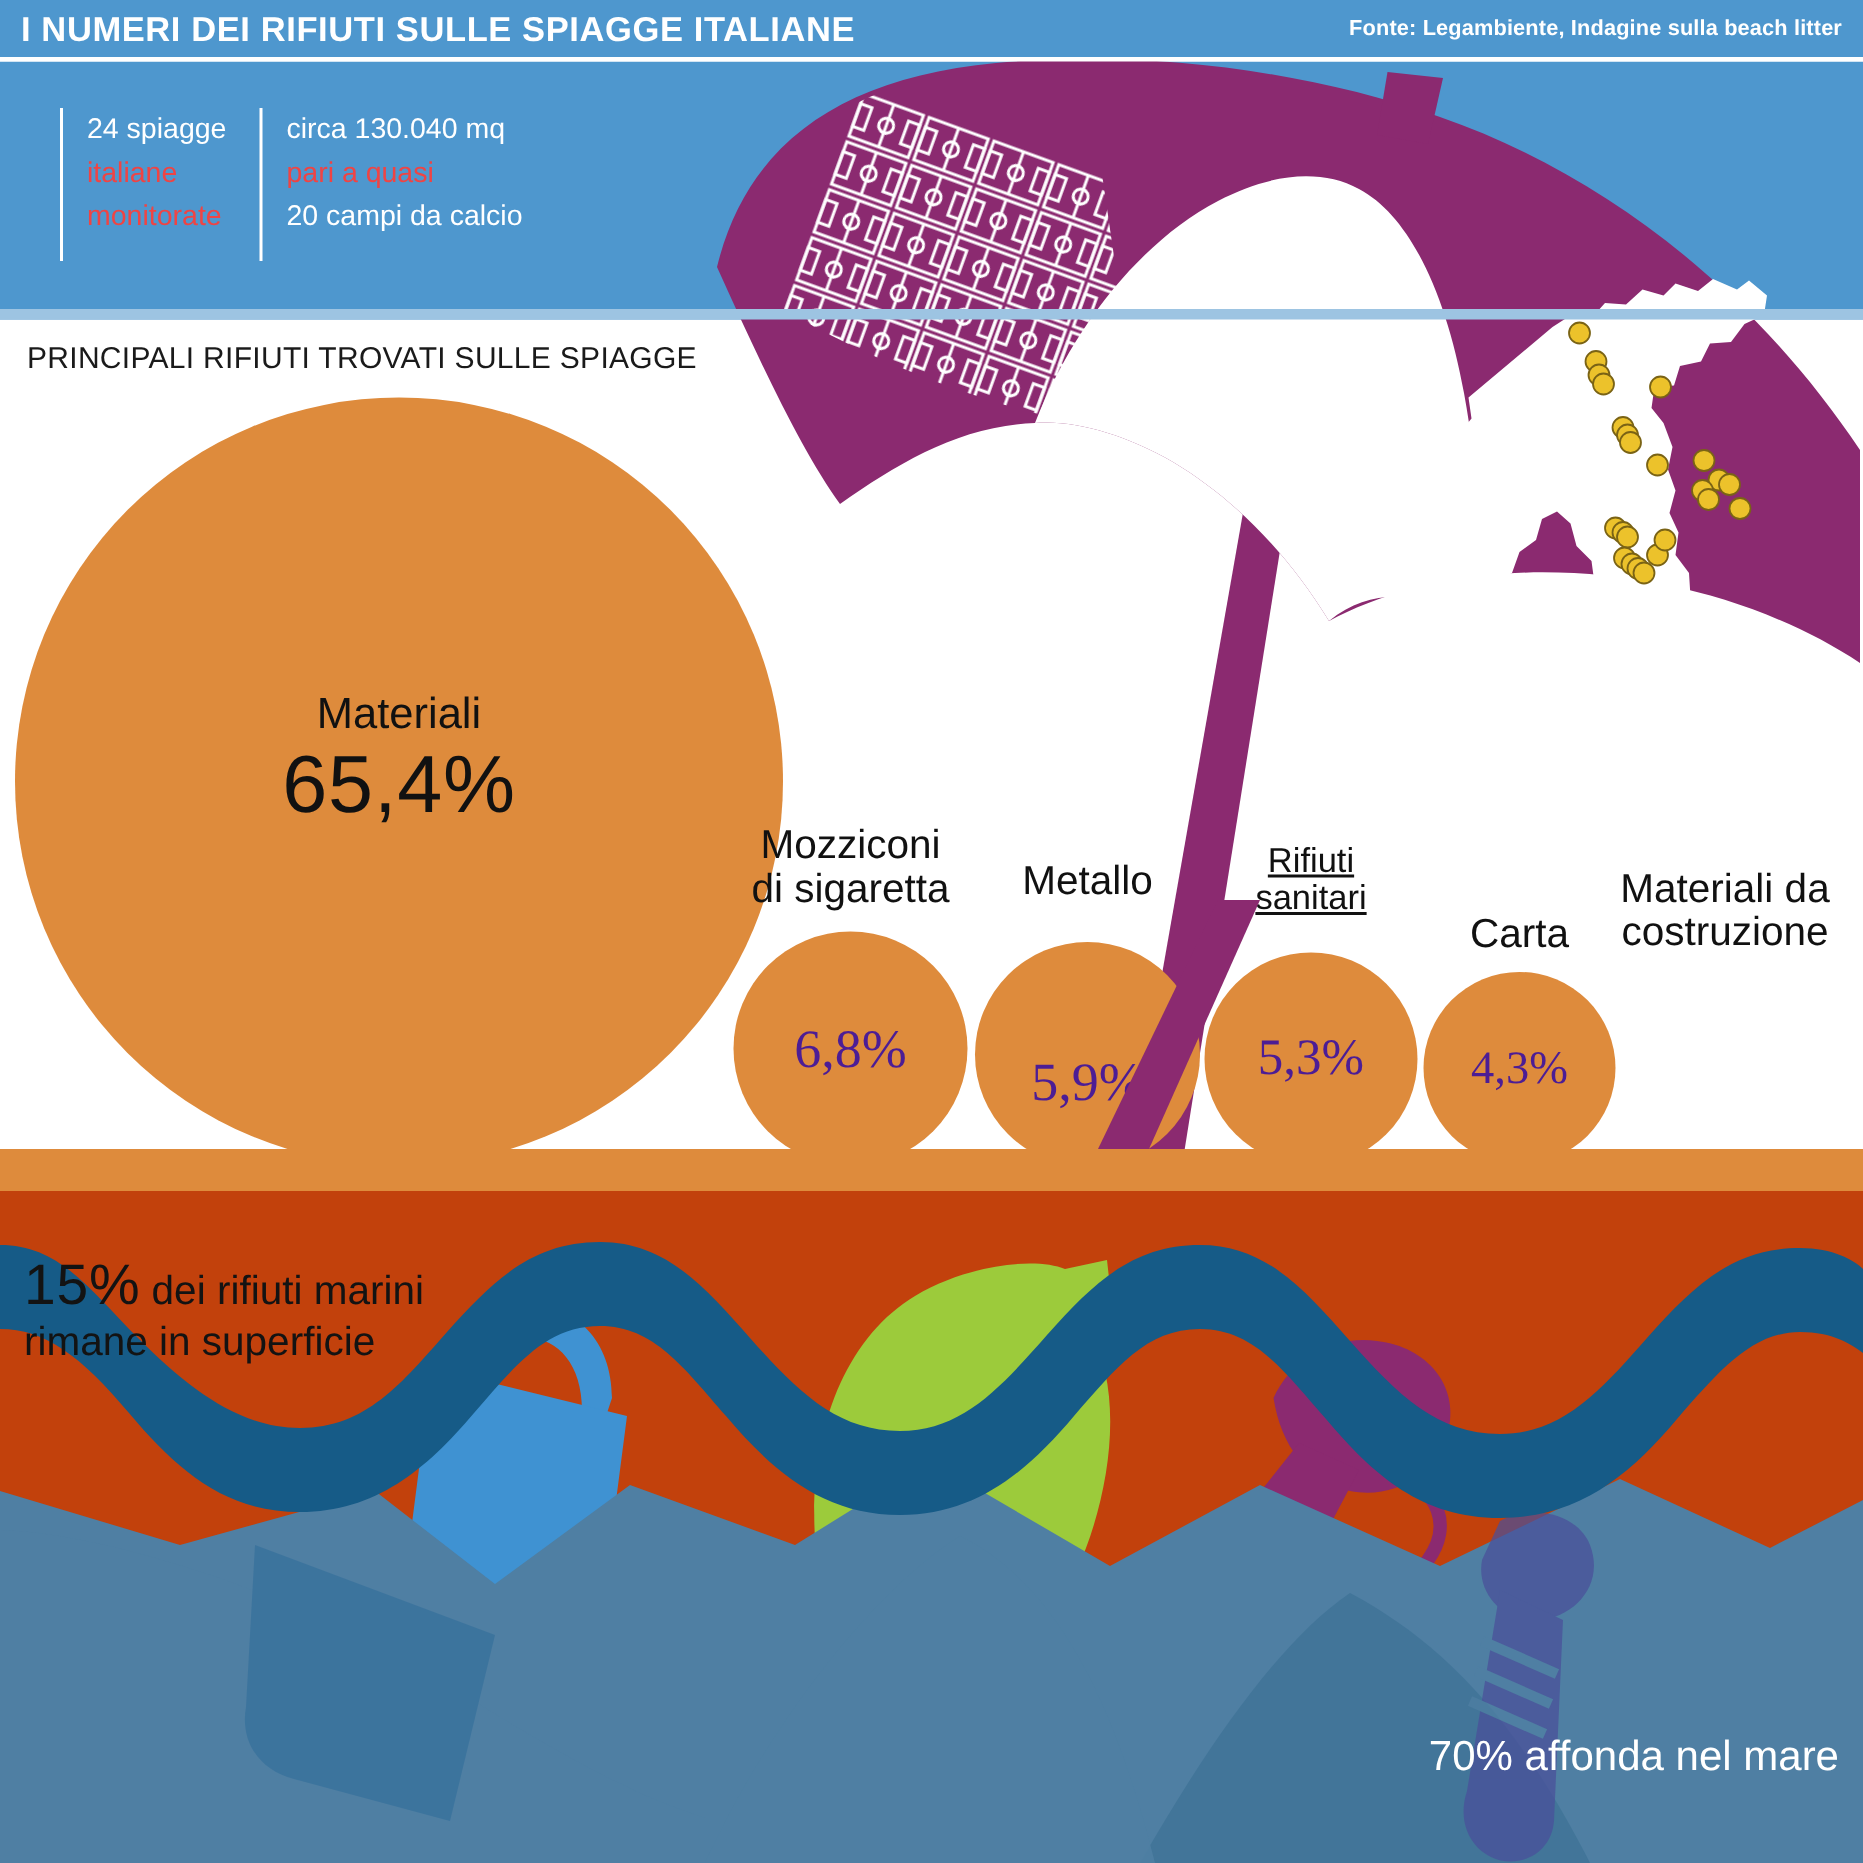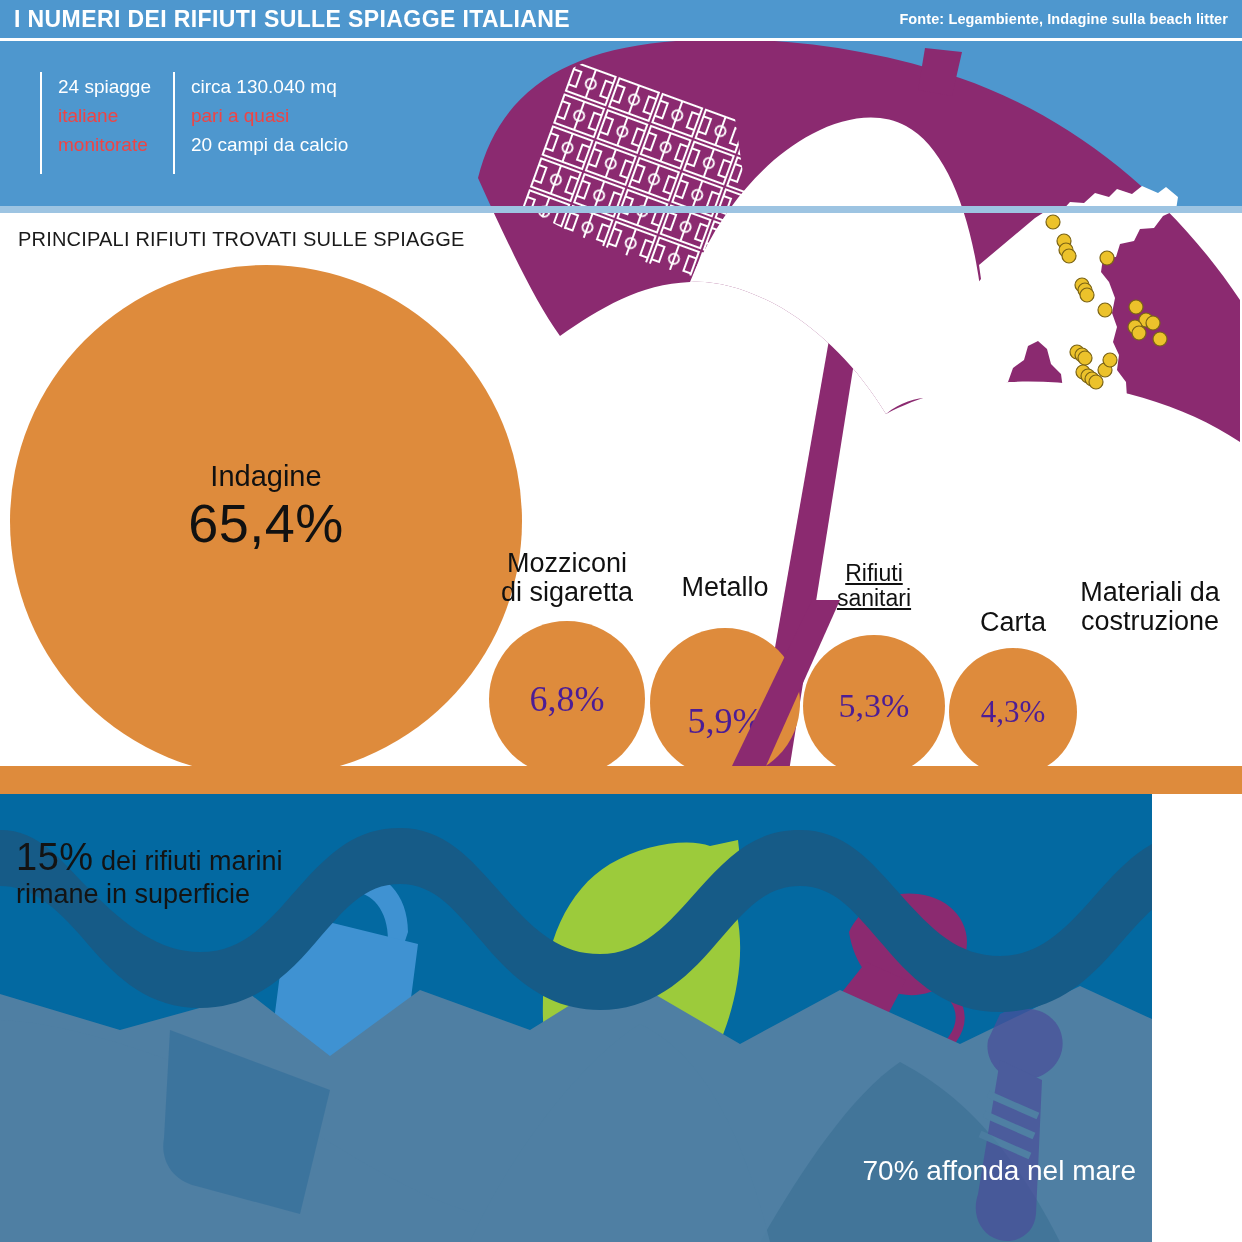--- a/index.html
+++ b/index.html
@@ -94,22 +94,22 @@
   .plastica-pct  { font-size: 54px; line-height: 60px; letter-spacing: 0.5px; }
 
   
   .sand {
     position: absolute; left: 0; top: 766px; width: 1242px; height: 28px;
     background: #de8b3c; z-index: 28;
   }
 
   
   .scene {
-    position: absolute; left: 0; top: 794px; width: 1152px; height: 448px;
-    background: #0369a1; overflow: hidden; z-index: 15;
+    position: absolute; left: 0; top: 794px; width: 1242px; height: 448px;
+    background: #c2410c; overflow: hidden; z-index: 15;
   }
   .surface-text {
     position: absolute; left: 16px; top: 42px; z-index: 26; color: #131313;
     line-height: 1.14;
   }
   .big-pct { font-size: 38px; letter-spacing: 0.5px; }
   .small-txt { font-size: 27px; }
 
   .sink-text {
     position: absolute; right: 16px; bottom: 55px; z-index: 26;
@@ -233,21 +233,21 @@
     </div>
   </div>
 
   <div class="blue-band-bottomline"></div>
 
   <div class="section-title">PRINCIPALI RIFIUTI TROVATI SULLE SPIAGGE</div>
 
   <div class="bubbles-layer" id="bubbles">
       <div class="bubble" style="left: 10px; top: 265px; width: 512px; height: 512px; background: rgb(222, 139, 60);"></div>
       <div class="plastica-text" style="left: 116px; top: 459px; width: 300px;">
-        <div class="plastica-name">Indagine</div>
+        <div class="plastica-name">Materiali</div>
         <div class="plastica-pct">65,4%</div>
       </div>
       <div class="bubble" style="left: 489px; top: 621px; width: 156px; height: 156px; background: rgb(222, 139, 60);">
         <div class="bubble-value" style="font-size: 36px;">6,8%</div>
       </div>
       <div class="bubble-label" style="font-size: 27px; width: 220px; left: 457px; top: 549px;">Mozziconi
 di sigaretta</div>
       <div class="bubble" style="left: 650px; top: 628px; width: 150px; height: 150px; background: rgb(222, 139, 60);">
         <div class="bubble-value" style="font-size: 36px; margin-top: 36px;">5,9%</div>
       </div>

